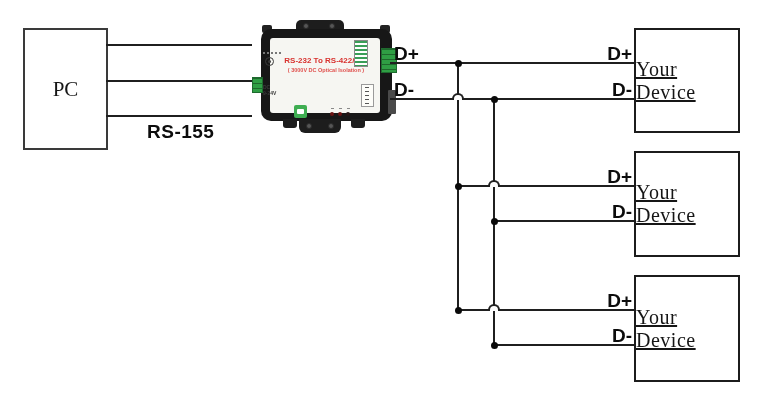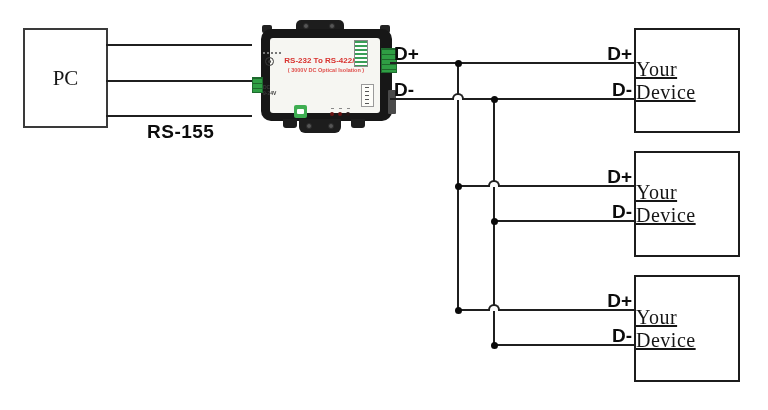--- a/index.html
+++ b/index.html
@@ -55,21 +55,21 @@
   .mode-switch{position:absolute;left:265px;top:57px;width:9px;height:9px;border:1px solid #3a3a3a;border-radius:50%;box-sizing:border-box;}
   .mode-switch::after{content:"";position:absolute;left:2px;top:2px;width:3px;height:3px;border-radius:50%;background:#3a3a3a;}
   .tiny-marks{position:absolute;left:263px;top:52px;width:18px;height:2px;background:repeating-linear-gradient(90deg,#777 0 2px,transparent 2px 4px);}
   .power-label{position:absolute;left:263px;top:84px;font-size:5px;line-height:6px;color:#3a3a3a;font-weight:700;}
 </style>
 </head>
 <body>
 
 <div class="canvas">
 
-  <div class="node-box pc-box" style="left:23px;top:28px;width:85px;height:100px;">
+  <div class="node-box pc-box" style="left:23px;top:28px;width:85px;height:122px;">
     <span>PC</span>
   </div>
 
   <div class="wire-h" style="left:106px;top:44px;width:146px;"></div>
   <div class="wire-h" style="left:106px;top:80px;width:148px;"></div>
   <div class="wire-h" style="left:106px;top:115px;width:146px;"></div>
   <div class="rs232-label">RS-155</div>
 
   <div>
     <div class="conv-ear" style="left:262px;top:25px;"></div>

